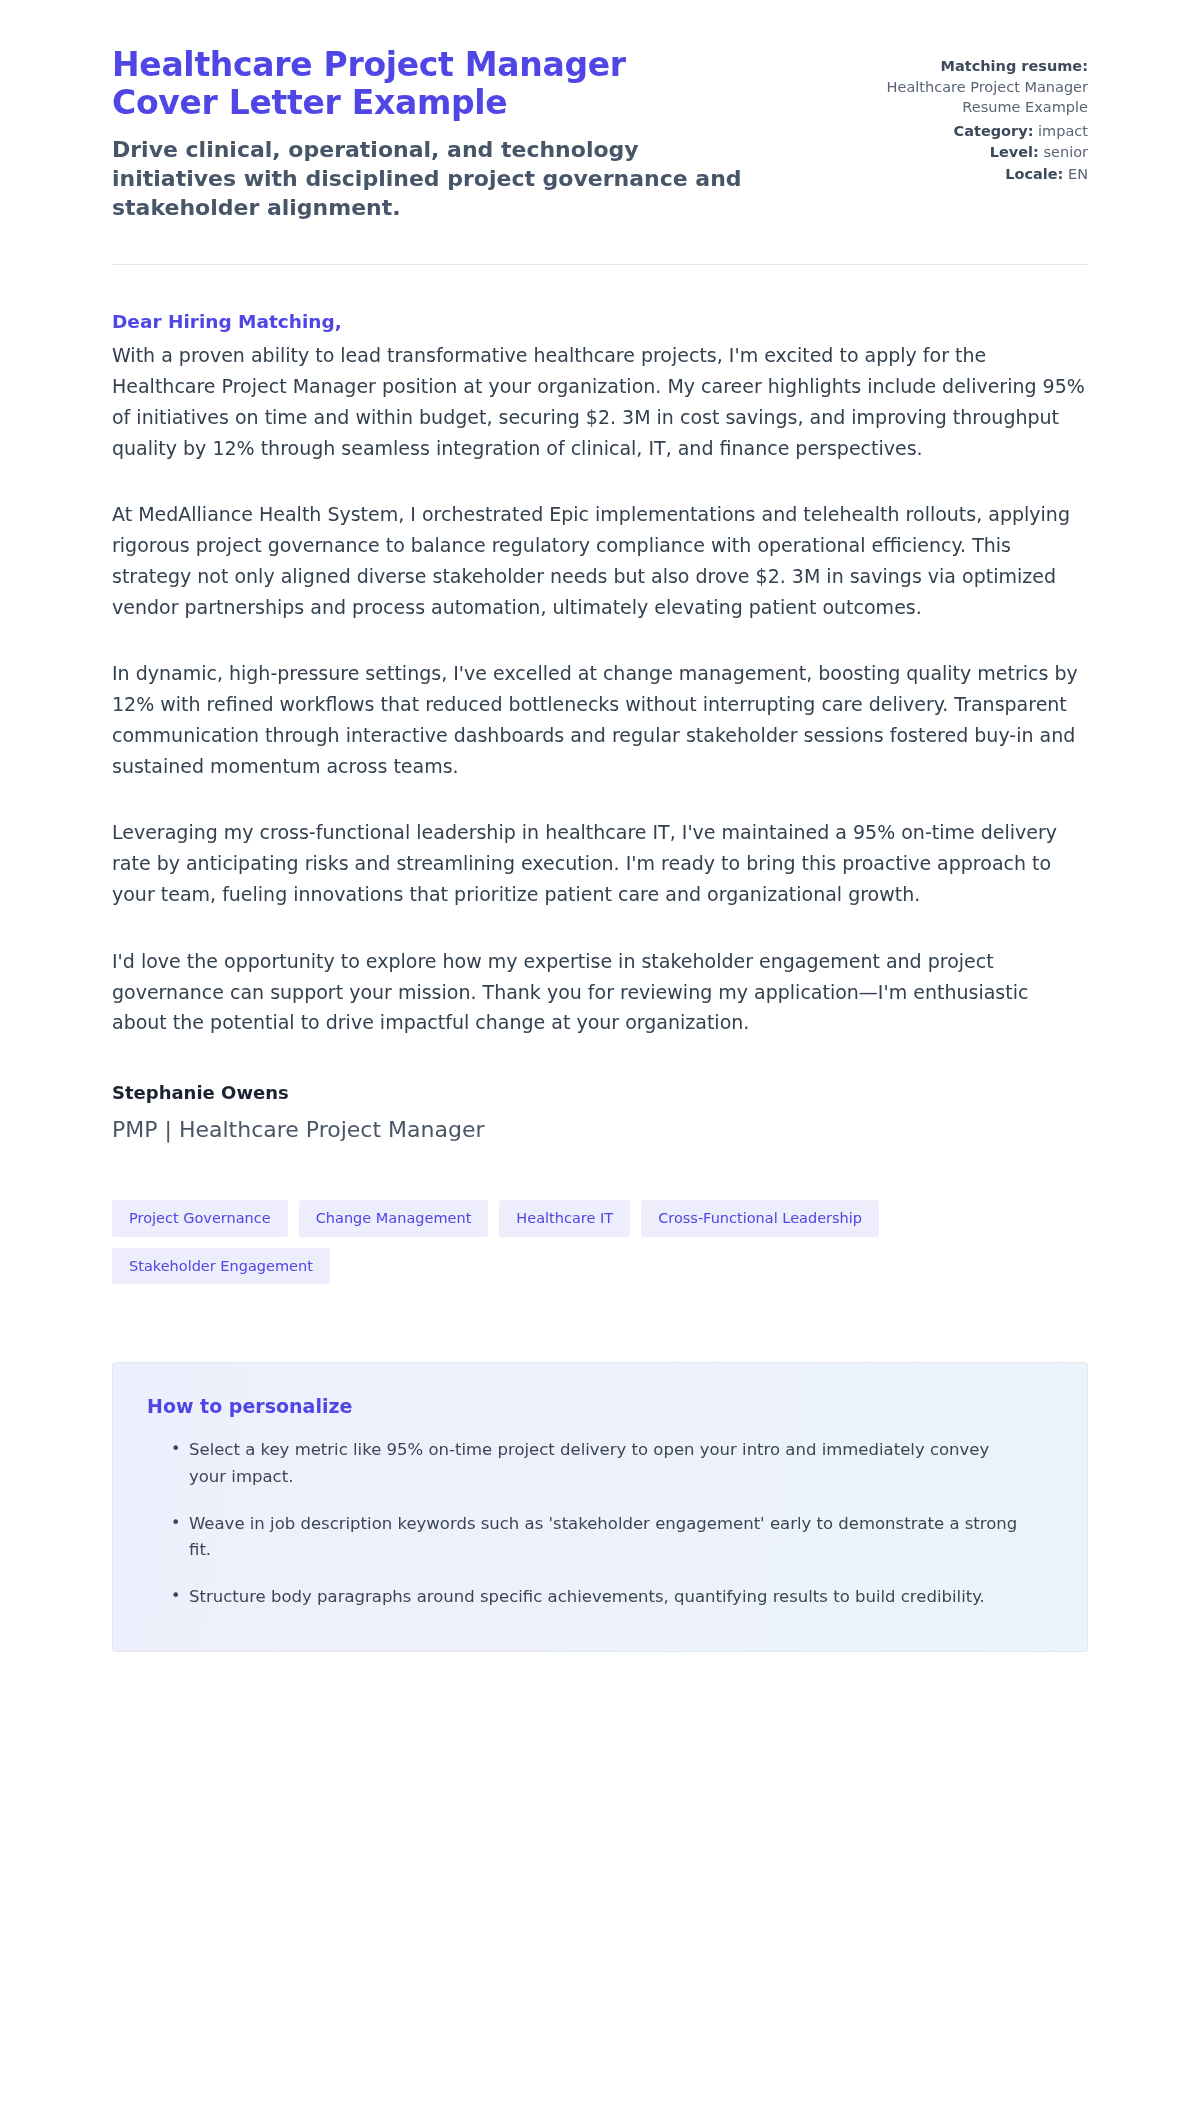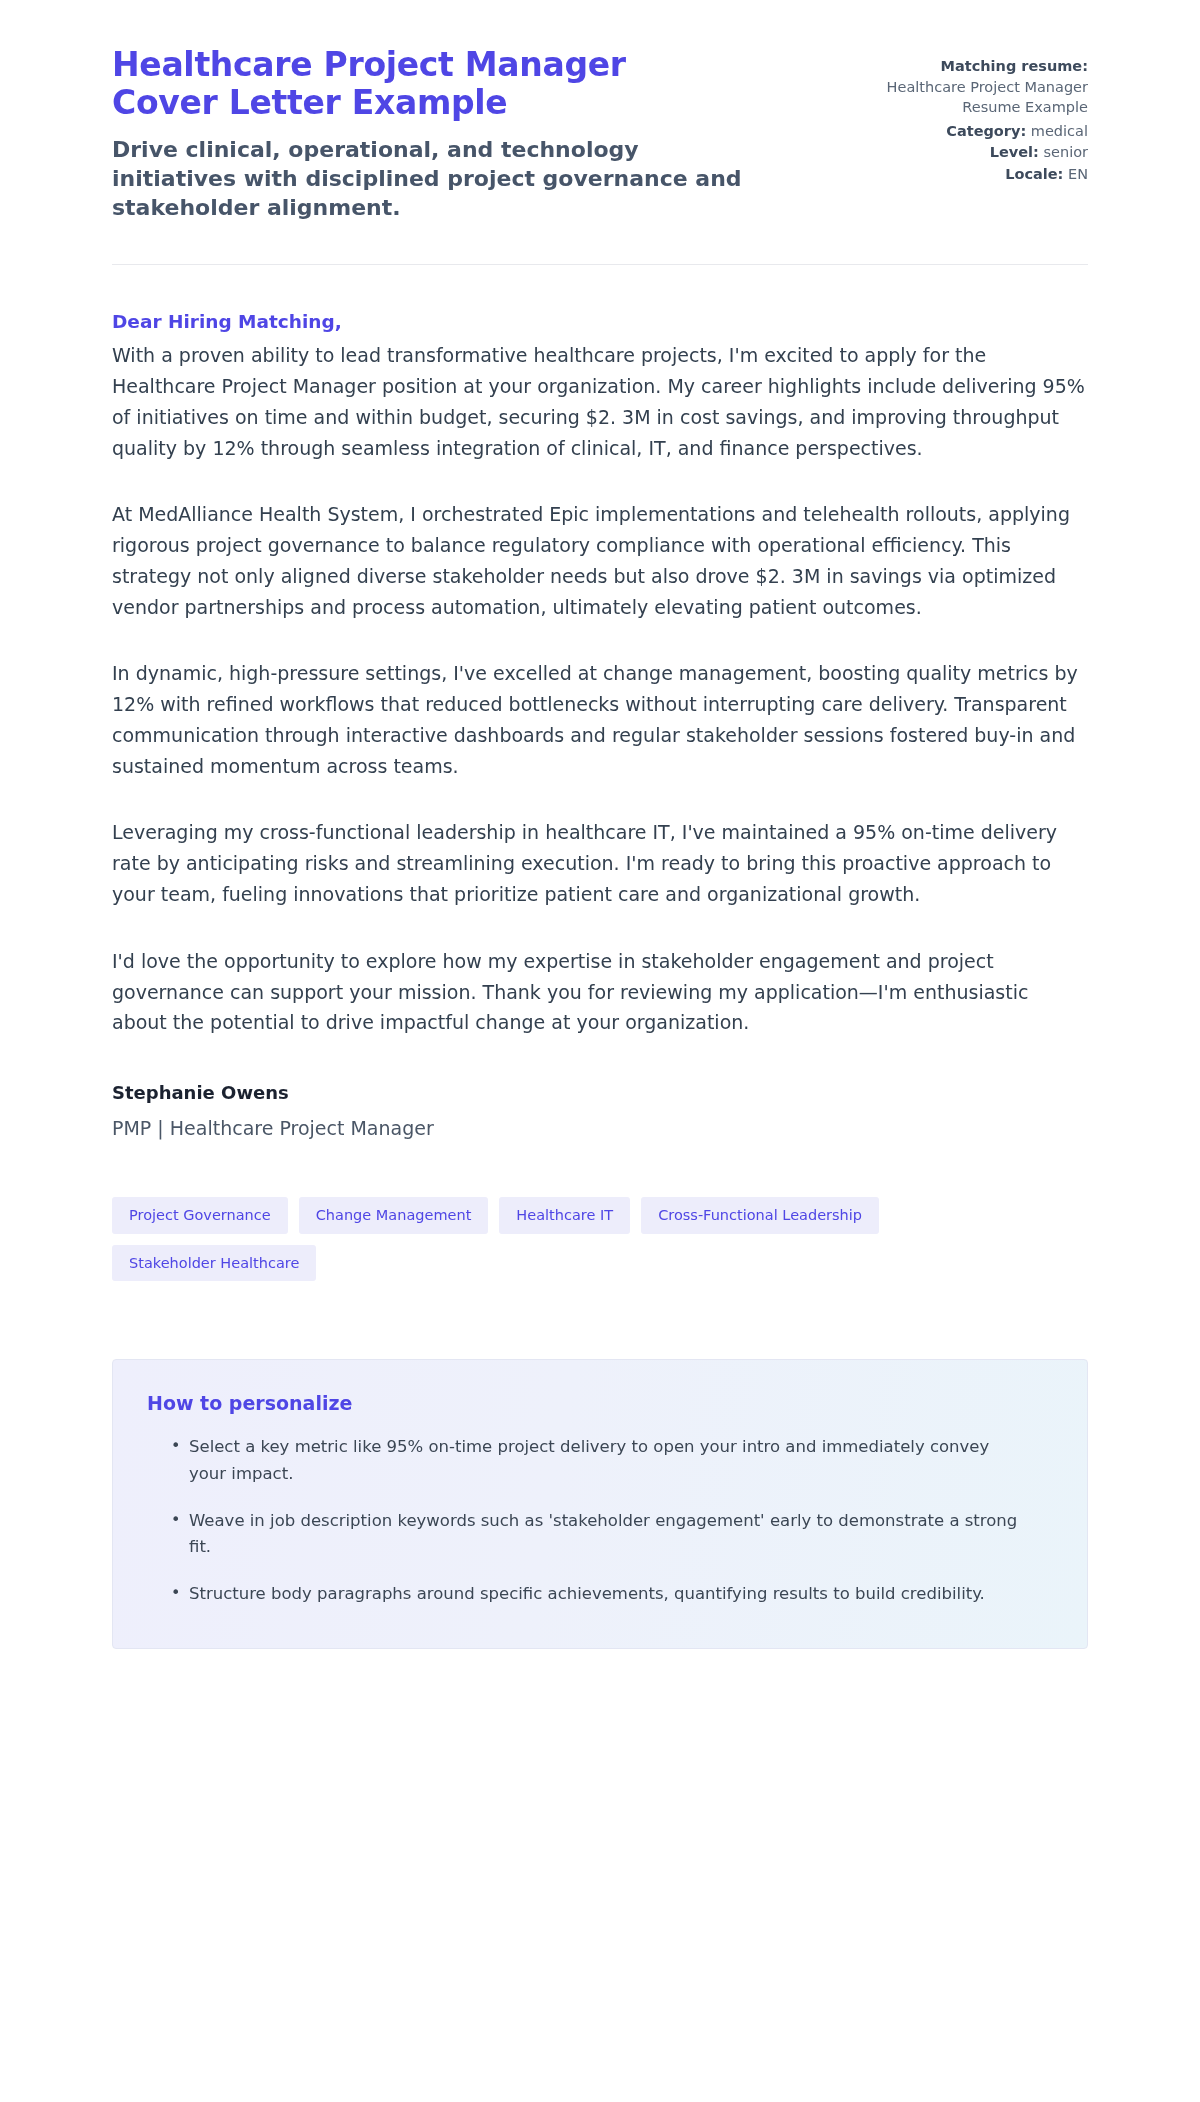--- a/index.html
+++ b/index.html
@@ -111,21 +111,21 @@
     padding-top: 44px;
   }
   .sig-name {
     margin: 0;
     font-size: 18px;
     font-weight: 700;
     color: #1b2230;
   }
   .sig-role {
     margin: 14px 0 0 0;
-    font-size: 19px;
+    font-size: 22px;
     font-weight: 400;
     color: #4a5666;
   }
 
   
   .tags {
     display: flex;
     flex-wrap: wrap;
     gap: 11px;
     padding-top: 58px;
@@ -190,21 +190,21 @@
       <p class="doc-subtitle">Drive clinical, operational, and technology initiatives with disciplined project governance and stakeholder alignment.</p>
     </div>
 
     <div class="meta">
       <div class="meta-row">
         <span class="meta-label">Matching resume:</span>
         <span class="meta-resume-name">Healthcare Project Manager Resume Example</span>
       </div>
       <div class="meta-row">
         <span class="meta-label">Category:</span>
-        <span class="meta-value">medical</span>
+        <span class="meta-value">impact</span>
       </div>
       <div class="meta-row">
         <span class="meta-label">Level:</span>
         <span class="meta-value">senior</span>
       </div>
       <div class="meta-row">
         <span class="meta-label">Locale:</span>
         <span class="meta-value">EN</span>
       </div>
     </div>
@@ -227,21 +227,21 @@
       <p class="sig-name">Stephanie Owens</p>
       <p class="sig-role">PMP | Healthcare Project Manager</p>
     </div>
   </div>
 
   <div class="tags">
     <span class="tag">Project Governance</span>
     <span class="tag">Change Management</span>
     <span class="tag">Healthcare IT</span>
     <span class="tag">Cross-Functional Leadership</span>
-    <span class="tag">Stakeholder Healthcare</span>
+    <span class="tag">Stakeholder Engagement</span>
   </div>
 
   <div class="personalize">
     <h2 class="personalize-title">How to personalize</h2>
     <ul>
       <li>Select a key metric like 95% on-time project delivery to open your intro and immediately convey your impact.</li>
       <li>Weave in job description keywords such as 'stakeholder engagement' early to demonstrate a strong fit.</li>
       <li>Structure body paragraphs around specific achievements, quantifying results to build credibility.</li>
     </ul>
   </div>

